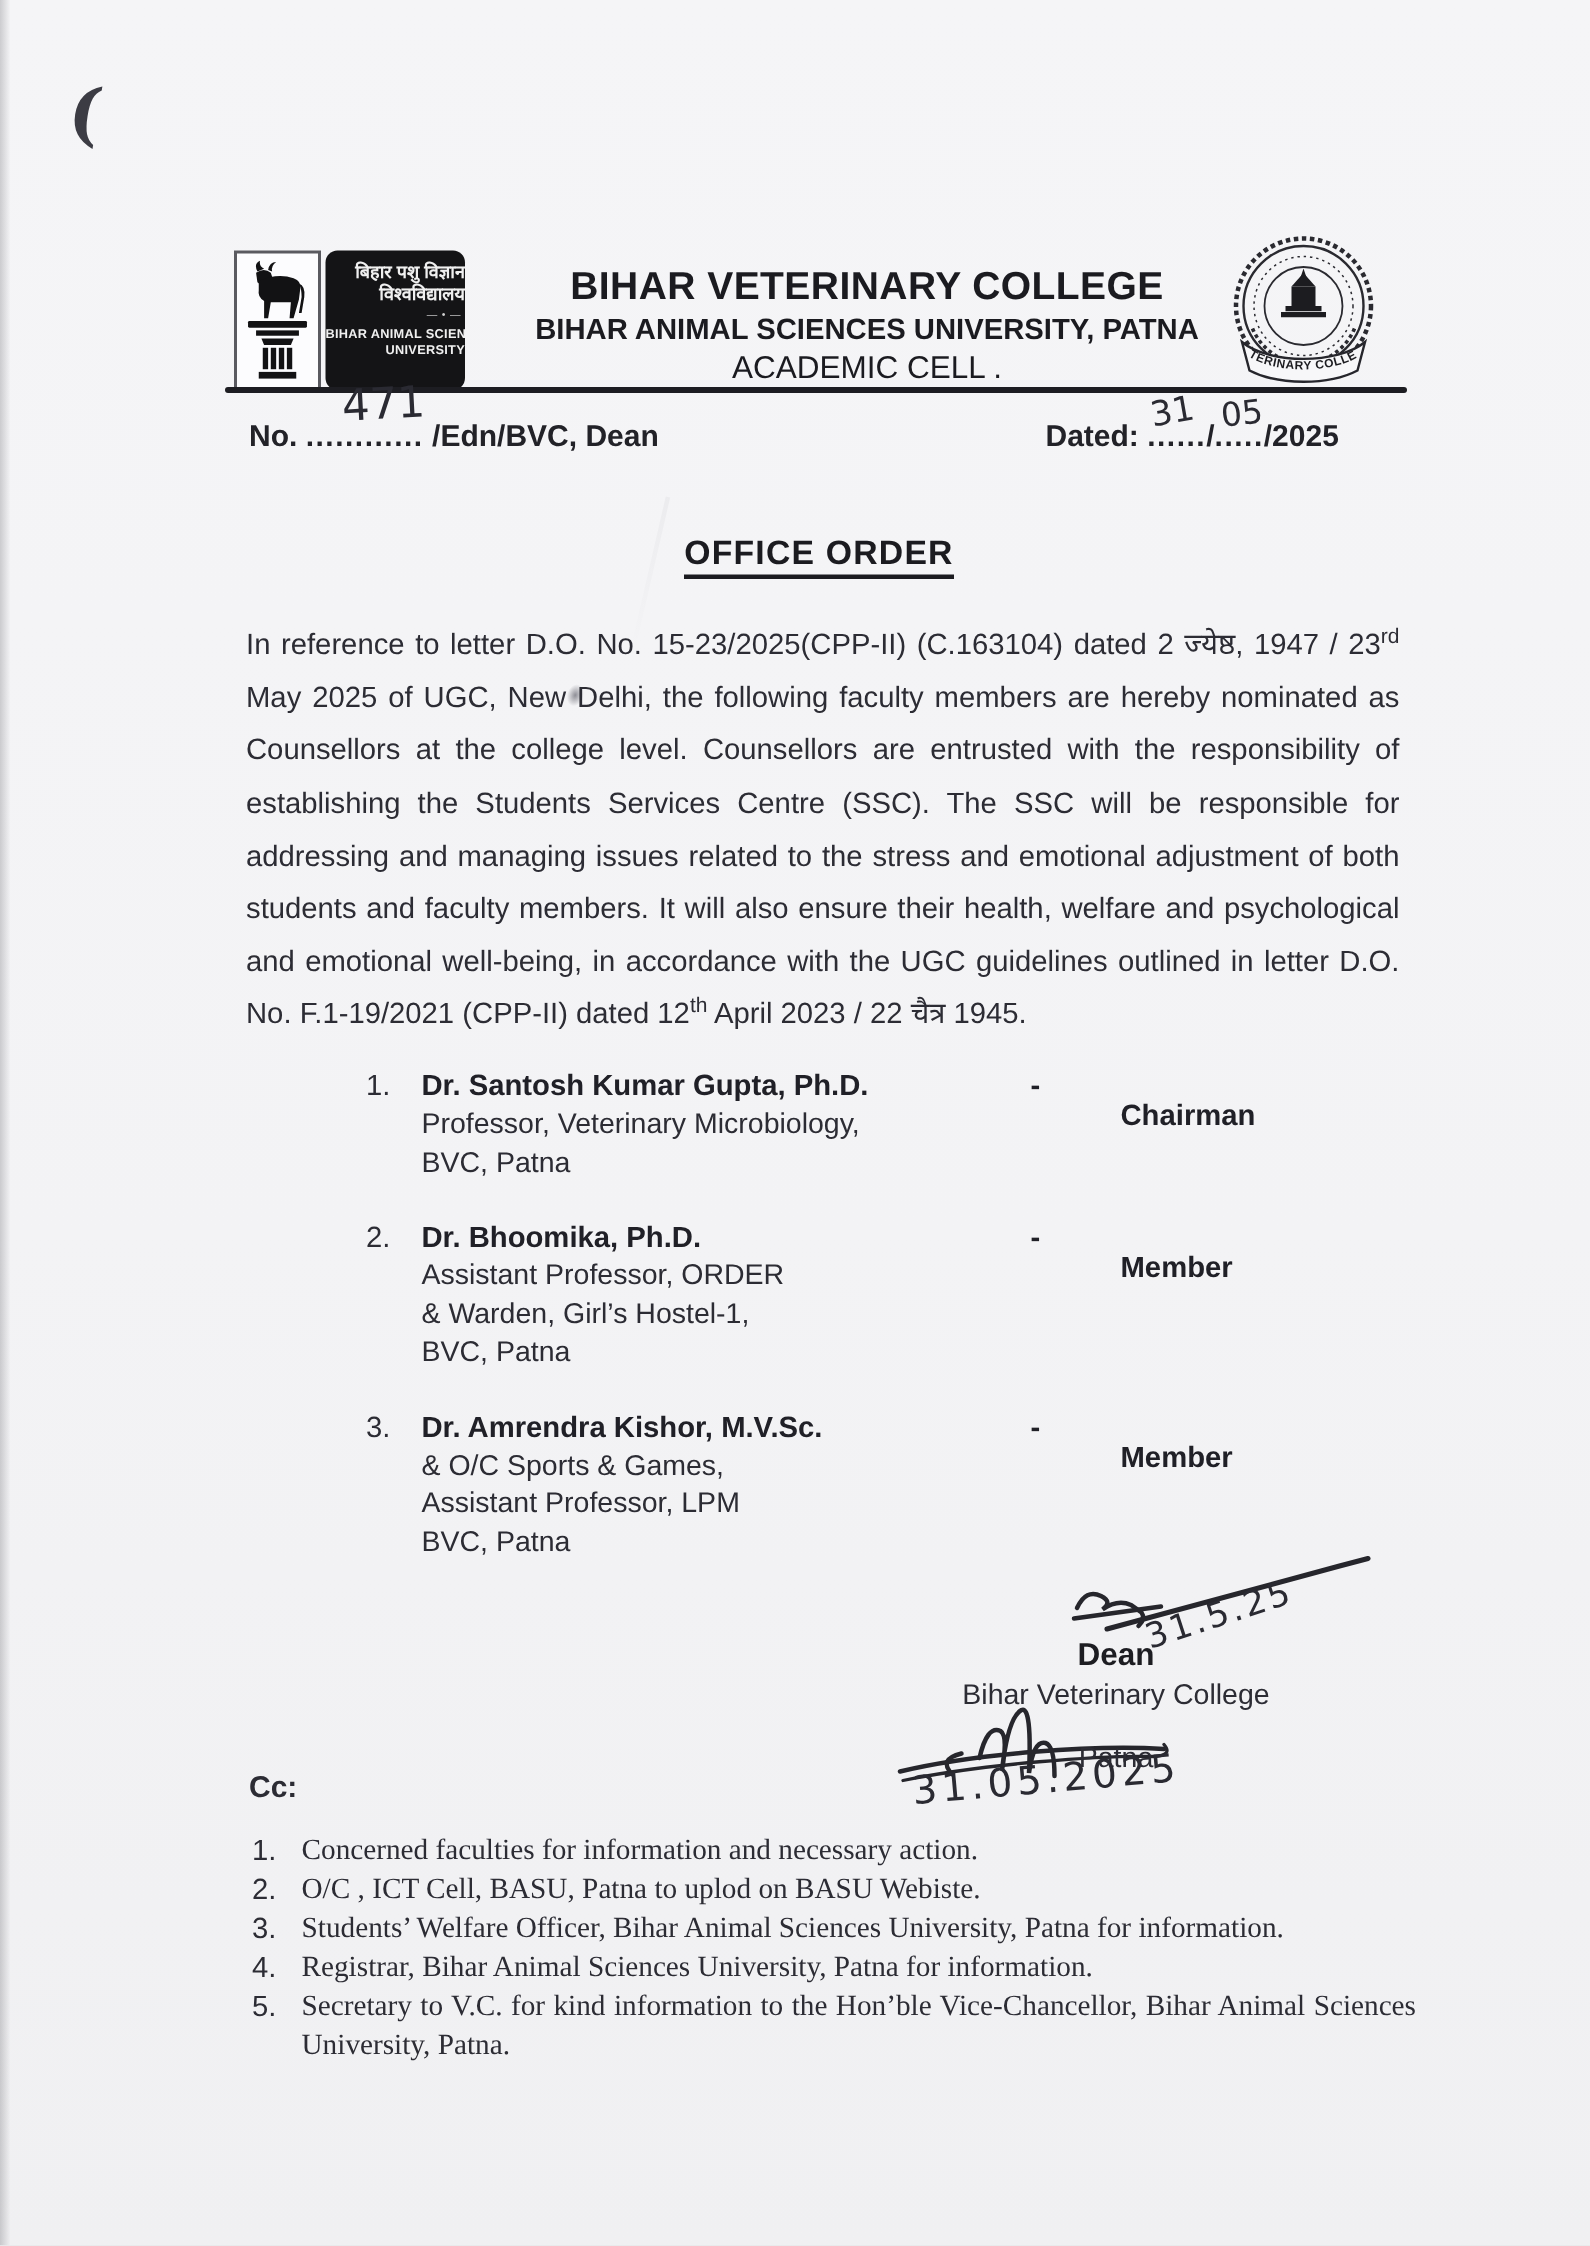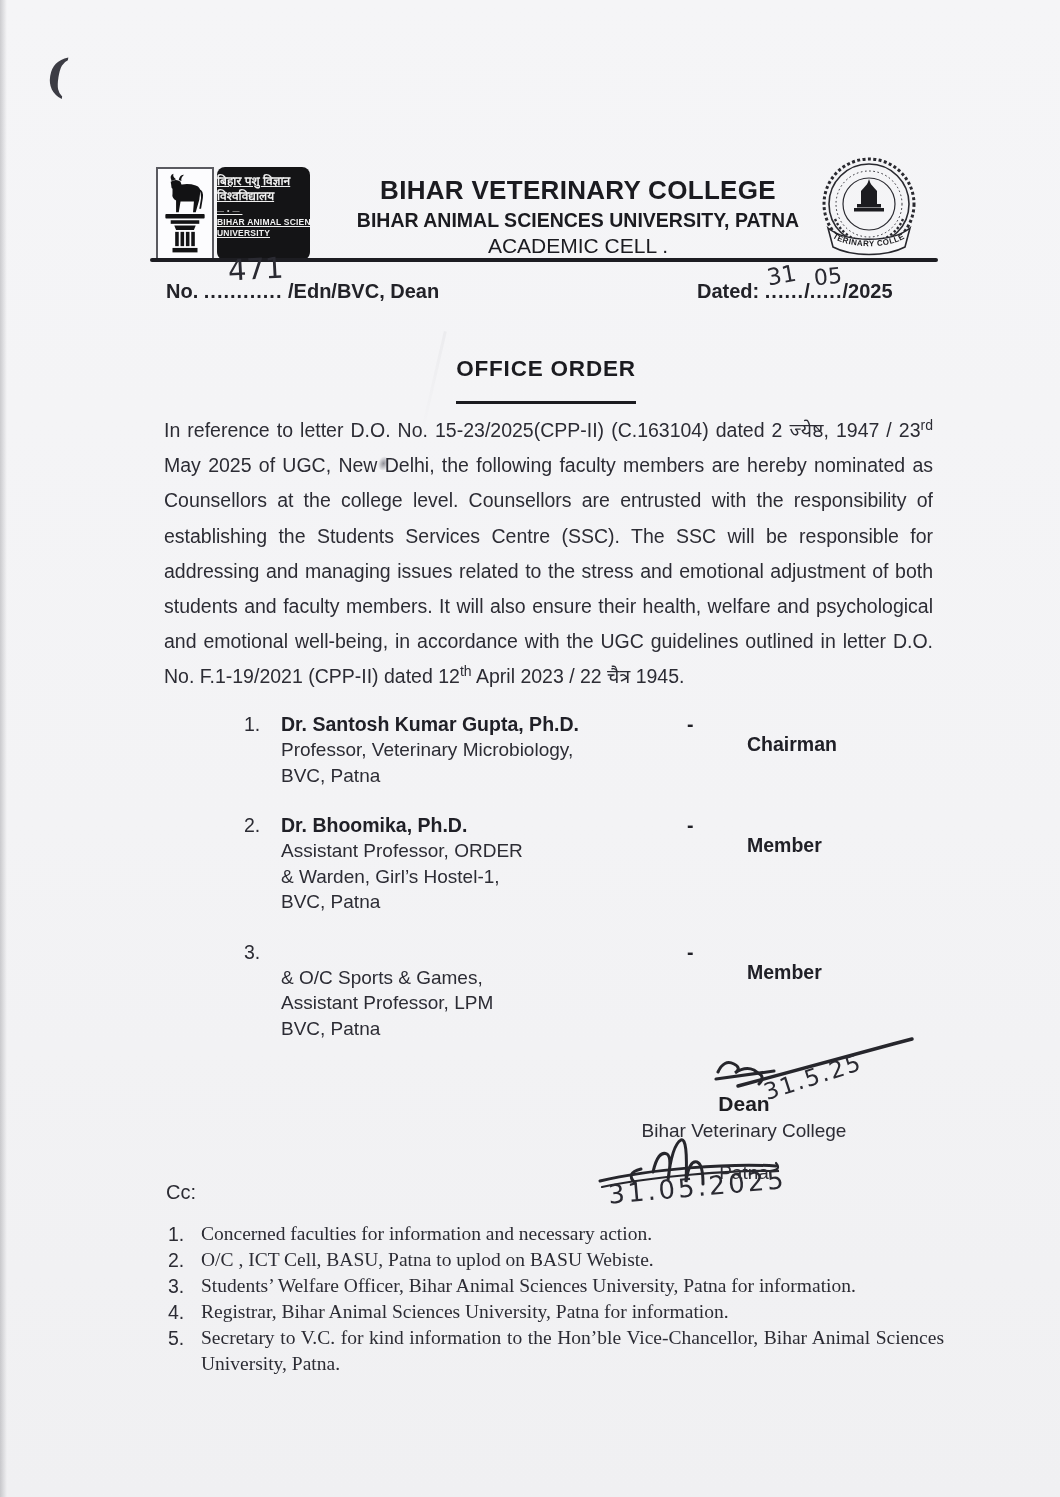--- a/index.html
+++ b/index.html
@@ -15,21 +15,21 @@
     transform:rotate(9deg);font-family:"DejaVu Serif",serif;}
   .smudge{position:absolute;left:378px;top:456px;width:11px;height:15px;transform:rotate(18deg);
     background:radial-gradient(ellipse at center,rgba(60,60,72,.55),rgba(60,60,72,0) 70%);}
   .crease{position:absolute;left:432px;top:330px;width:3px;height:105px;opacity:.6;
     background:linear-gradient(#e6e6e9,rgba(230,230,233,0));transform:rotate(13deg);}
   
   .logo{position:absolute;left:156px;top:167px;width:154px;height:93px;display:flex;}
   .cow-box{width:58px;height:93px;background:#fcfcfe;border:2px solid #5a5a60;box-sizing:border-box;
     display:flex;align-items:center;justify-content:center;}
   .black-panel{flex:1;margin-left:3px;background:#141416;border-radius:8px;color:#f0f0f0;
-    text-align:left;padding-top:7px;box-sizing:border-box;height:93px;overflow:hidden;text-decoration:underline;}
+    text-align:right;padding-top:7px;box-sizing:border-box;height:93px;overflow:hidden;}
   .hindi-line{font-size:12px;font-weight:bold;line-height:15px;white-space:nowrap;}
   .panel-divider{font-size:7px;letter-spacing:3px;color:#cfcfcf;line-height:9px;margin:2px 0;}
   .panel-en{font-size:8.5px;font-weight:bold;line-height:10.5px;letter-spacing:.2px;white-space:nowrap;}
   .titles{position:absolute;left:328px;top:176px;width:500px;text-align:center;color:#1b1b20;}
   .college-name{font-size:26px;font-weight:900;letter-spacing:.3px;line-height:28px;}
   .univ-name{font-size:19.5px;font-weight:bold;margin-top:6px;line-height:21px;}
   .cell-name{font-size:21px;font-weight:normal;margin-top:4px;line-height:22px;}
   .seal{position:absolute;left:820px;top:153px;width:98px;height:114px;}
   .rule{position:absolute;left:150px;top:258px;width:788px;height:4px;background:#1d1d22;border-radius:2px;}
   
@@ -37,21 +37,21 @@
   .dated-line{position:absolute;left:697px;top:280px;font-size:20px;font-weight:bold;color:#222228;}
   .dots{letter-spacing:1px;font-weight:bold;}
   .dots-wrap{position:relative;display:inline-block;}
   .hw{font-family:"DejaVu Sans",sans-serif;color:#2a2a32;font-weight:500;}
   .hw-no{position:absolute;left:24px;top:-28px;font-size:29px;transform:rotate(-3deg);}
   .hw-day{position:absolute;left:2px;top:-18px;font-size:23px;transform:rotate(-10deg);}
   .hw-month{position:absolute;left:4px;top:-16px;font-size:22px;transform:rotate(-6deg);}
   
   .order-title{position:absolute;left:36px;top:356px;width:1020px;text-align:center;}
   .order-title span{font-size:22.5px;font-weight:900;letter-spacing:.8px;color:#1b1b20;
-    border-bottom:3px solid #1b1b20;padding-bottom:20px;}
+    border-bottom:3px solid #1b1b20;padding-bottom:2px;}
   
   .bodytext{position:absolute;left:164px;top:413px;width:769px;font-size:19.5px;line-height:35.2px;
     text-align:justify;color:#2c2c34;}
   .bodytext sup{font-size:14px;line-height:0;}
   
   .nominee-list{position:absolute;left:244px;top:711px;width:700px;}
   .nominee-item{position:relative;margin-bottom:24px;}
   .nominee-head{display:flex;font-size:19.5px;font-weight:bold;color:#202027;line-height:26px;}
   .nominee-head .num{width:37px;font-weight:normal;color:#2c2c34;flex:none;}
   .nominee-head .dash{position:absolute;left:443px;top:0;}
@@ -61,21 +61,21 @@
   .sig-ink{position:absolute;left:540px;top:1020px;width:440px;height:200px;}
   .sig-date-top{position:absolute;left:762px;top:1064px;font-size:23px;letter-spacing:2px;
     transform:rotate(-18deg);}
   .sig-block{position:absolute;left:634px;top:1092px;width:220px;text-align:center;}
   .sig-dean{font-size:21px;font-weight:900;color:#1d1d22;}
   .sig-org{font-size:19px;margin-top:4px;}
   .sig-place{font-size:19px;margin-top:20px;}
   .sig-date-bottom{position:absolute;left:608px;top:1172px;font-size:26px;letter-spacing:3px;
     transform:rotate(-5deg);}
   
-  .cc-label{position:absolute;left:166px;top:1181px;font-size:20px;}
+  .cc-label{position:absolute;left:166px;top:1181px;font-size:20px;font-weight:bold;}
   .cc-list{position:absolute;left:168px;top:1221px;width:776px;font-size:19.5px;line-height:26px;}
   .cc-item{display:flex;}
   .cc-num{width:33px;flex:none;}
   .cc-text{flex:1;text-align:justify;font-family:Liberation Serif, serif;}
 </style>
 </head>
 <body>
 
 <div class="page">
 
@@ -191,20 +191,21 @@
         </div>
         <div class="nominee-details">
           <div>Assistant Professor, ORDER</div>
           <div>&amp; Warden, Girl’s Hostel-1,</div>
           <div>BVC, Patna</div>
         </div>
       </div>
       <div class="nominee-item">
         <div class="nominee-head">
           <span class="num">3.</span>
+          <span class="name">Dr. Amrendra Kishor, M.V.Sc.</span>
           <span class="dash">-</span>
           <span class="role">Member</span>
         </div>
         <div class="nominee-details">
           <div>&amp; O/C Sports &amp; Games,</div>
           <div>Assistant Professor, LPM</div>
           <div>BVC, Patna</div>
         </div>
       </div>
     </div>

